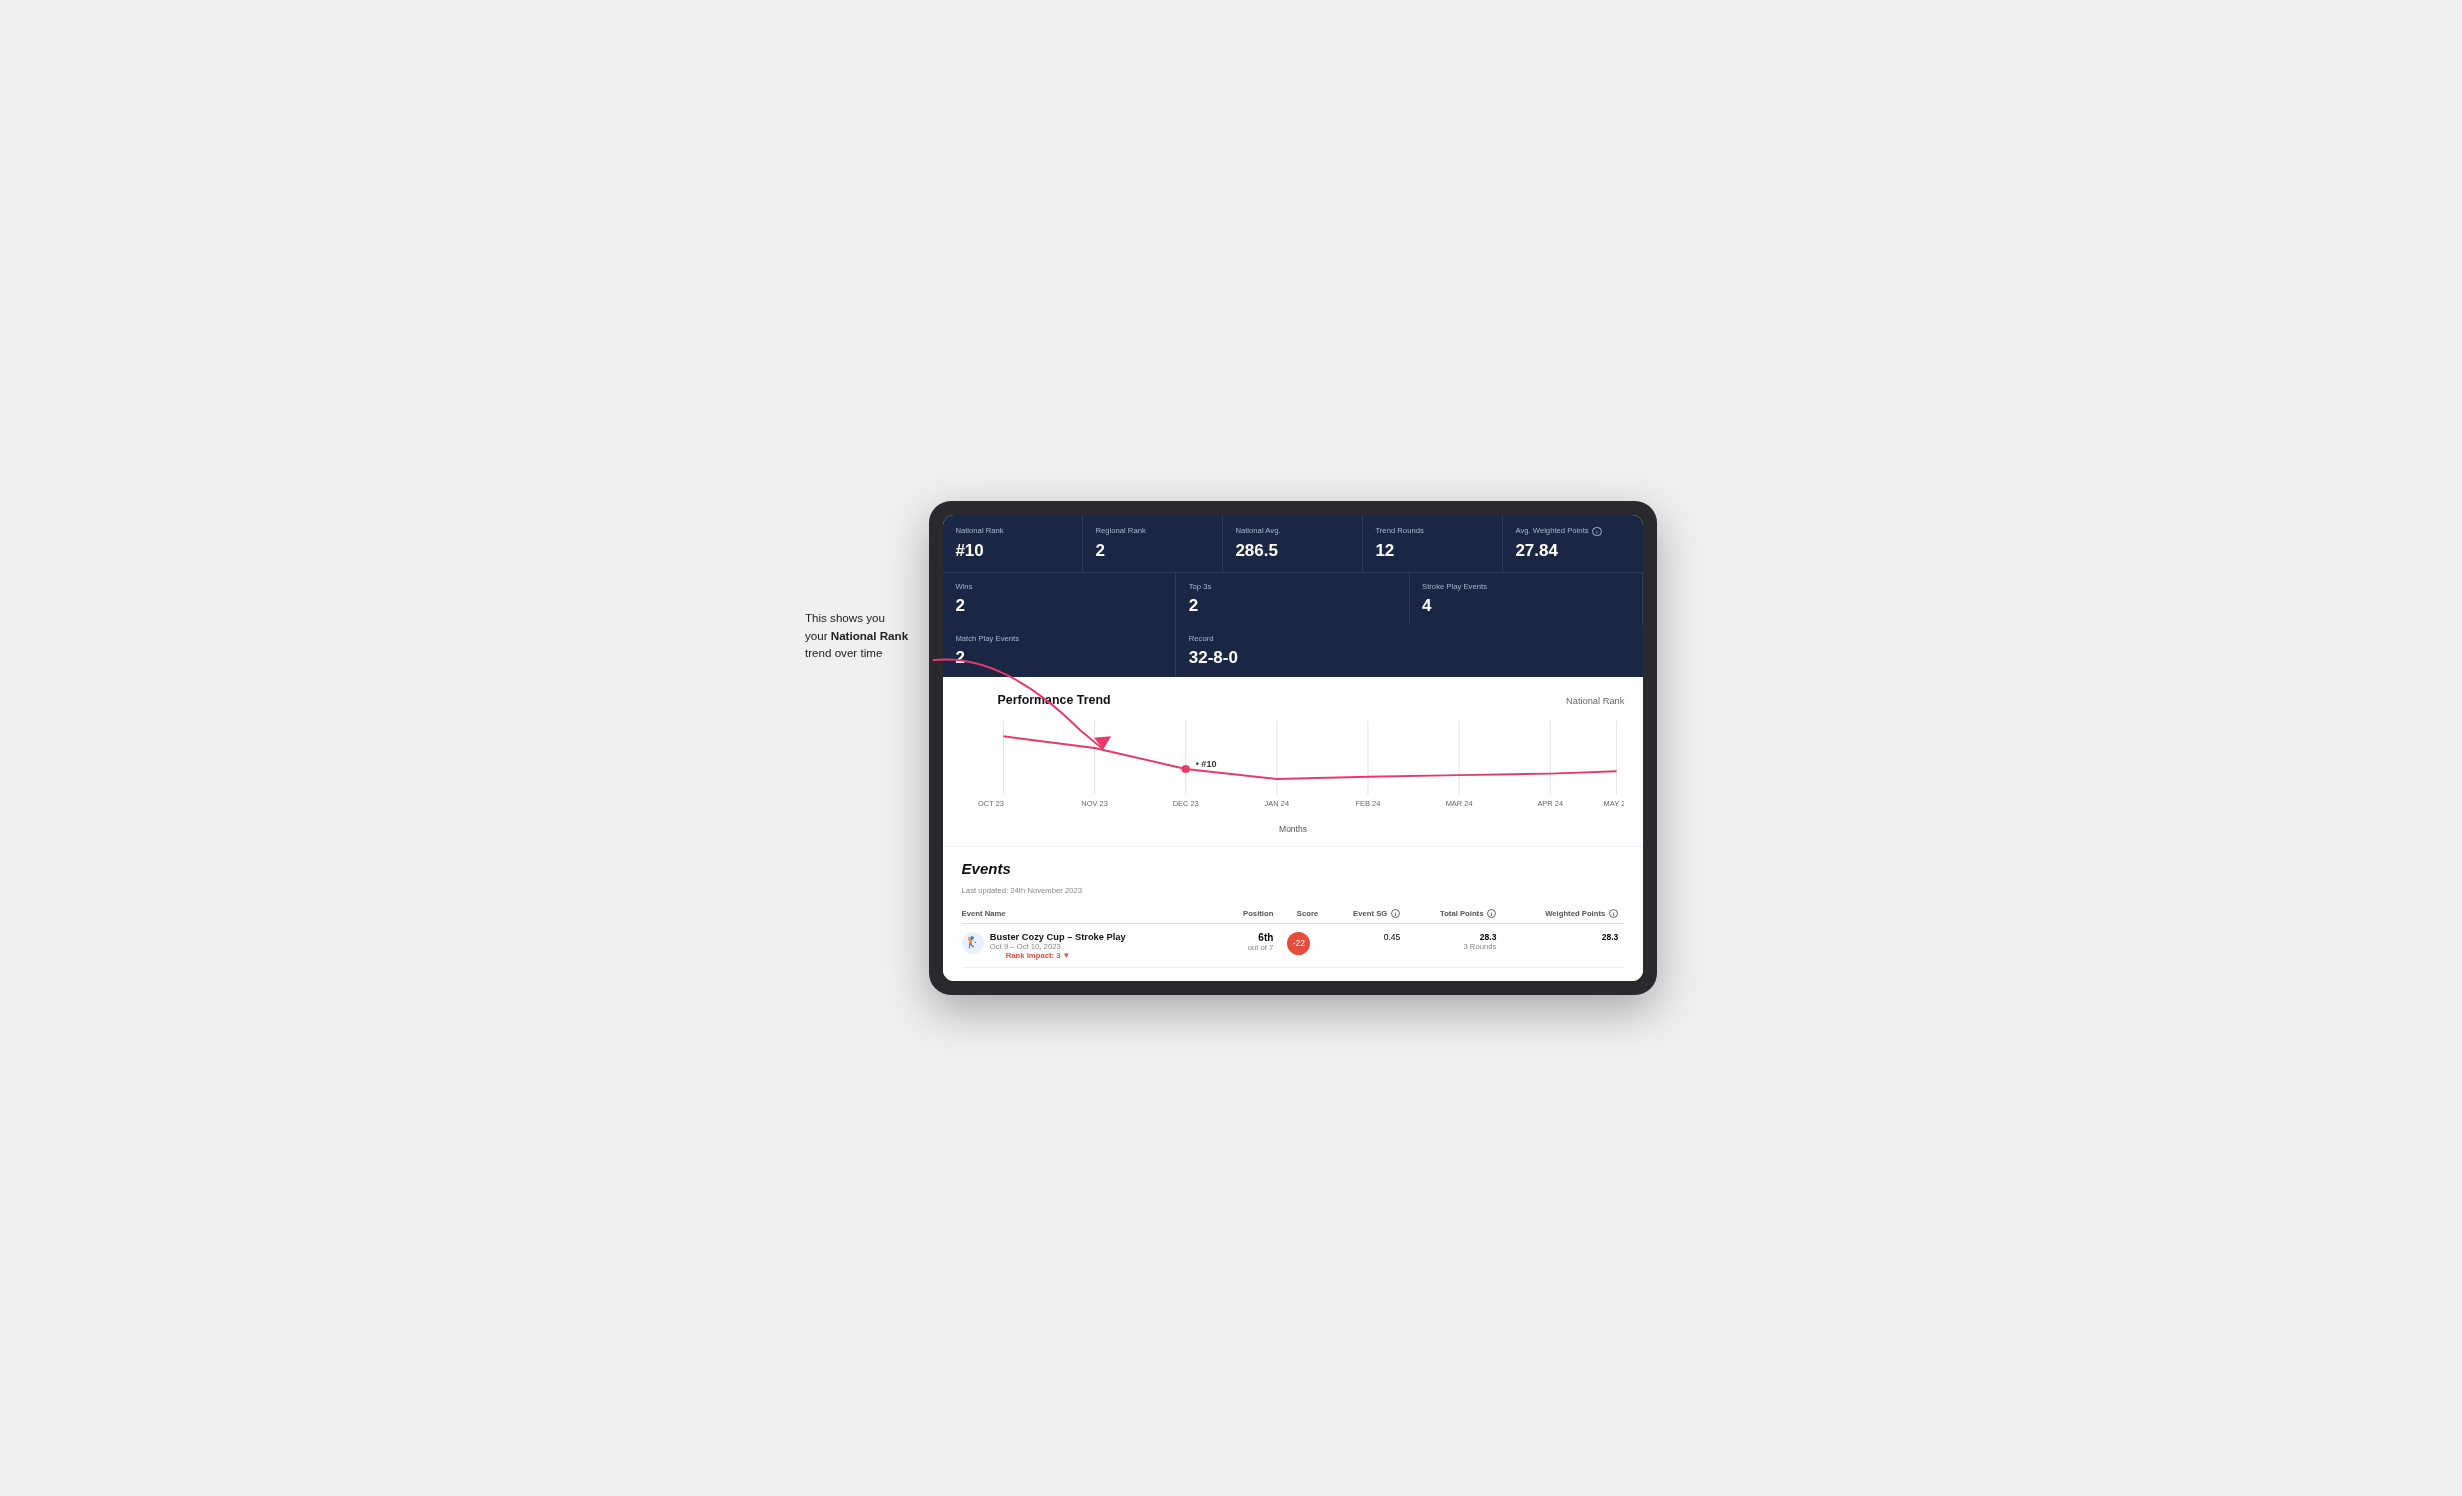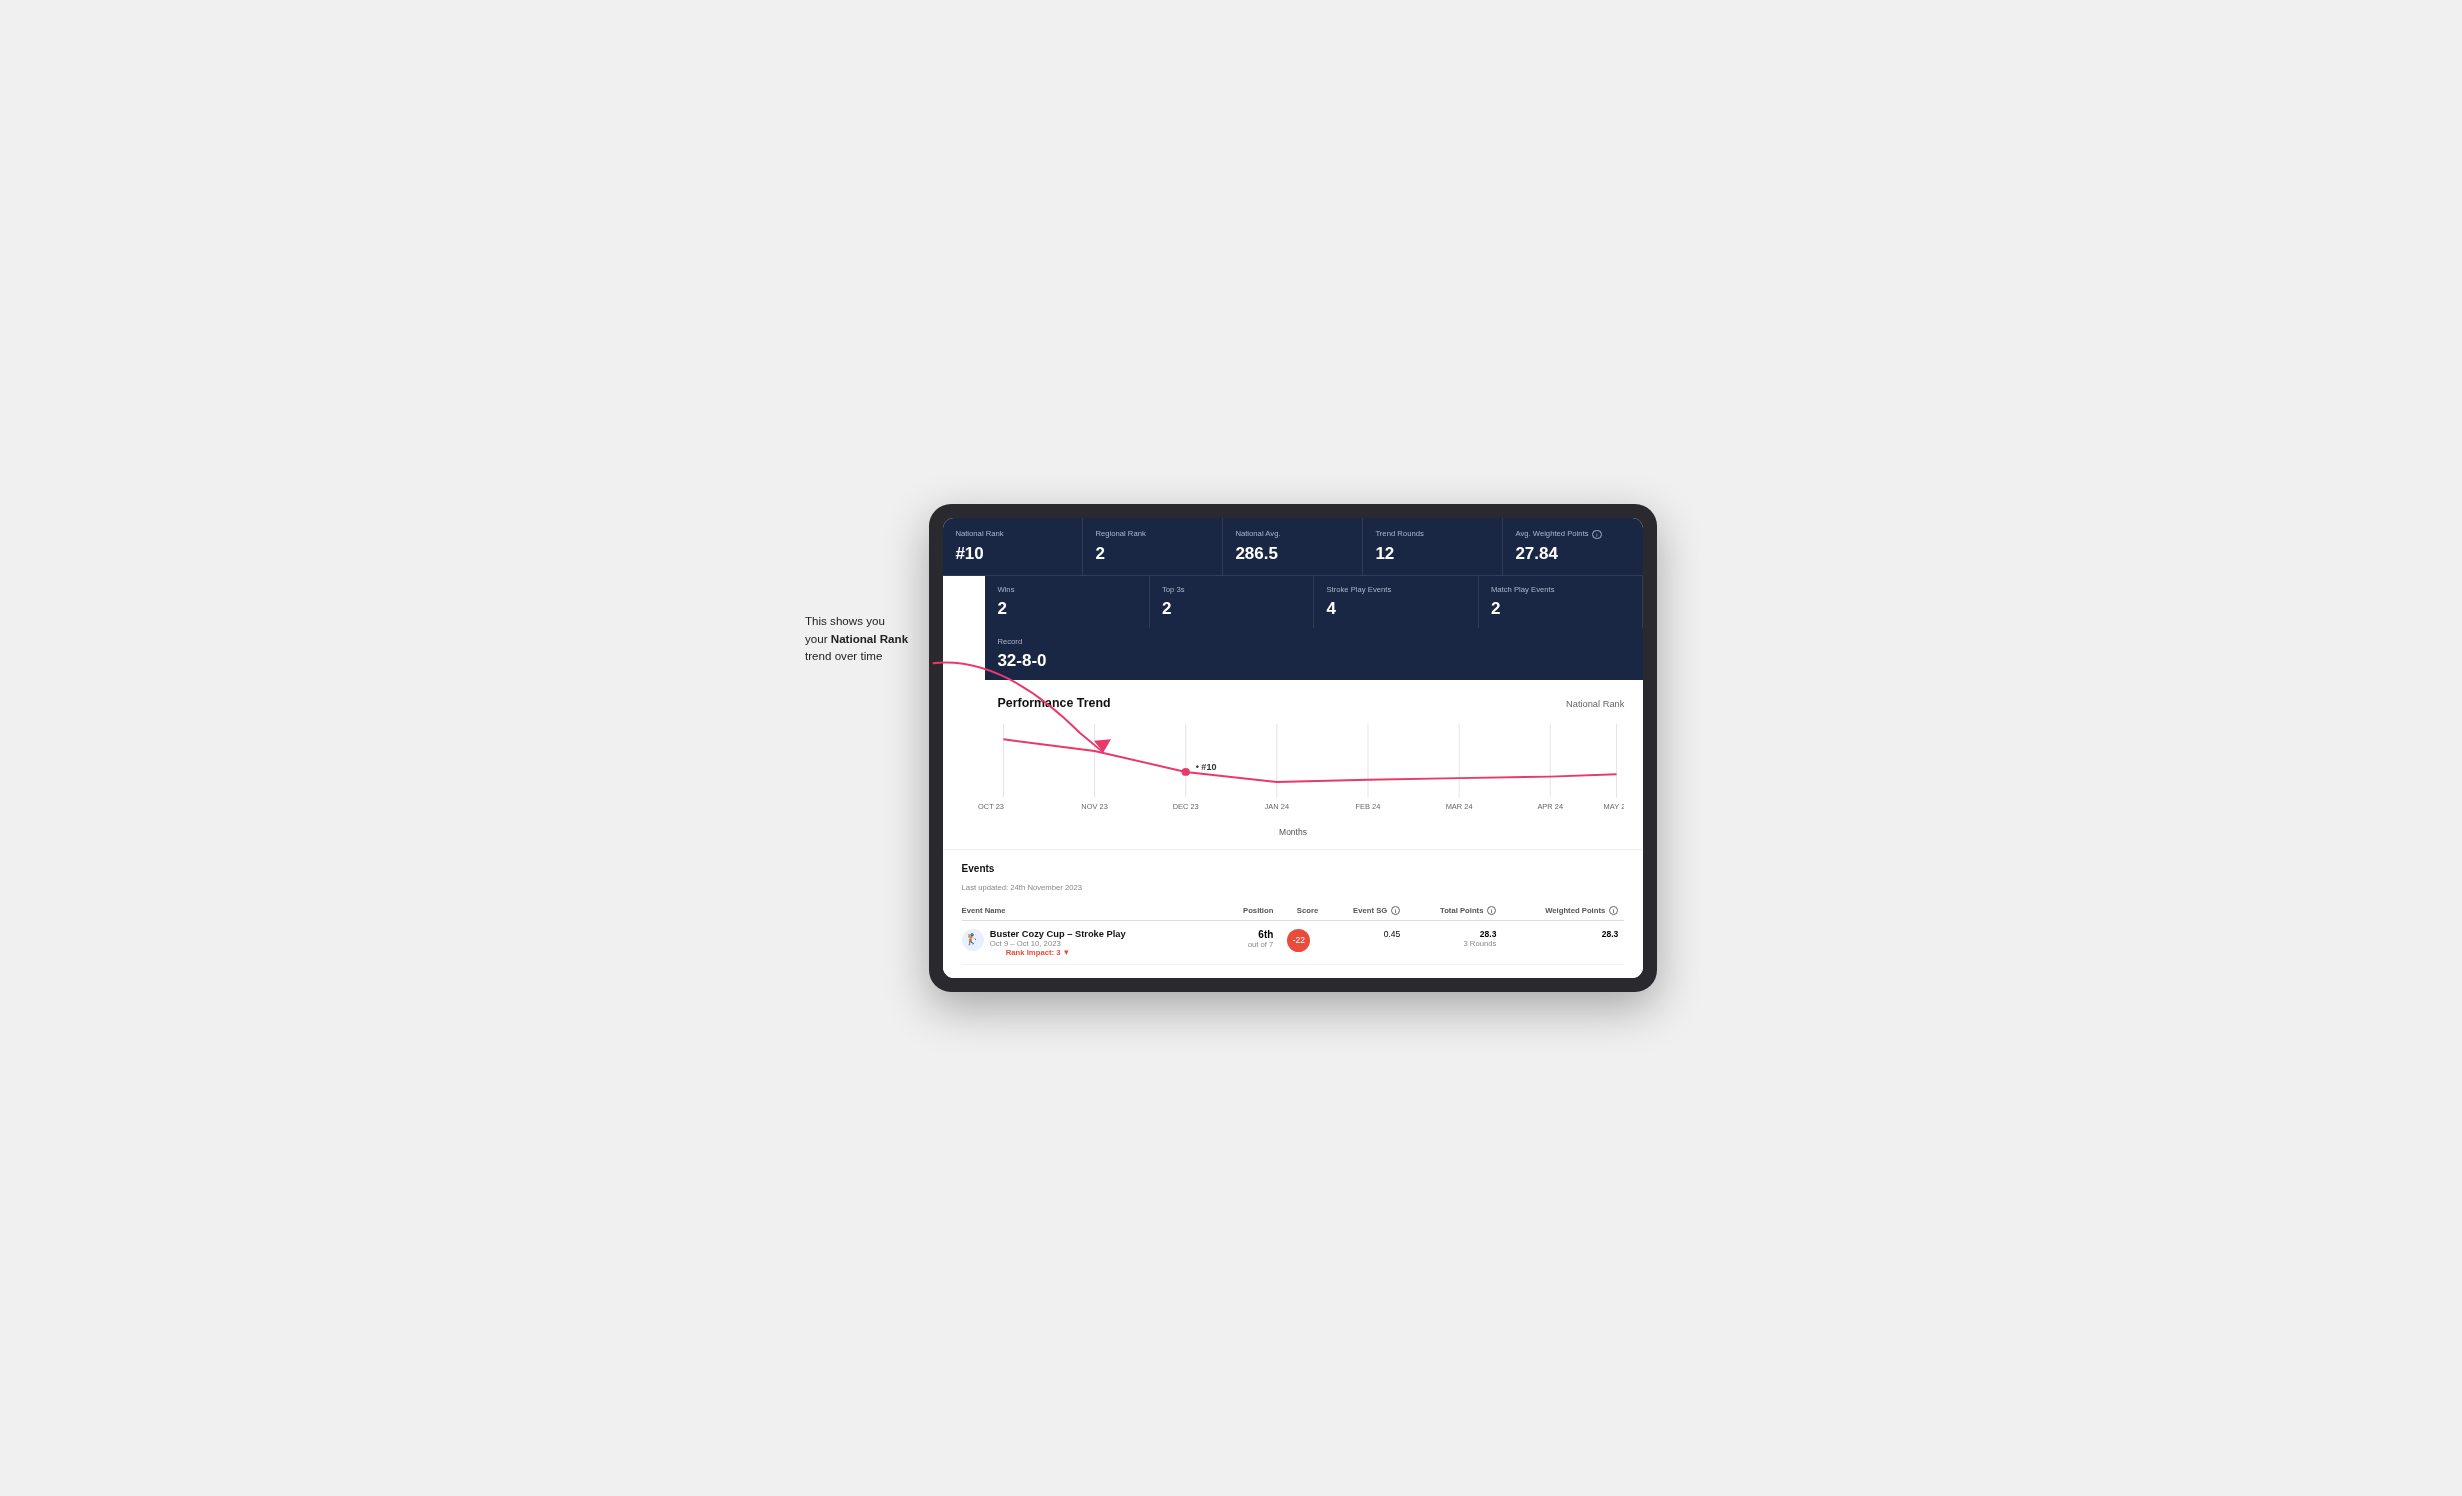--- a/index.html
+++ b/index.html
@@ -69,23 +69,22 @@
       margin-bottom: 4.6px;
     }
     .stat-value {
       font-size: 17px;
       font-weight: 700;
       color: #fff;
     }
     .stats-row2 {
       background: #1a2744;
       display: grid;
-      grid-template-columns: repeat(4, 1fr);
+      grid-template-columns: repeat(3, 1fr);
       gap: 0;
-      margin-left: 42px;
     }
     .stat-cell2 {
       padding: 9.3px 12.4px;
       border-right: 0.8px solid rgba(255,255,255,0.1);
     }
     .stat-cell2:last-child { border-right: none; }
     .stat-label2 {
       font-size: 7.7px;
       color: #aab4cc;
       margin-bottom: 4.6px;
@@ -129,24 +128,25 @@
       font-size: 8.5px;
       color: #555;
       margin-top: 10px;
     }
     .events-section {
       padding: 12.4px 18.6px;
       background: #fff;
       border-top: 0.8px solid #eee;
     }
     .events-title {
-      font-size: 10px;
+      font-size: 15px;
       font-weight: 700;
       color: #111;
       margin-bottom: 9px;
+      font-style: italic;
     }
     .events-updated {
       font-size: 7.7px;
       color: #888;
       margin-bottom: 9.3px;
     }
     .events-table {
       width: 100%;
       border-collapse: collapse;
       font-size: 8.5px;

